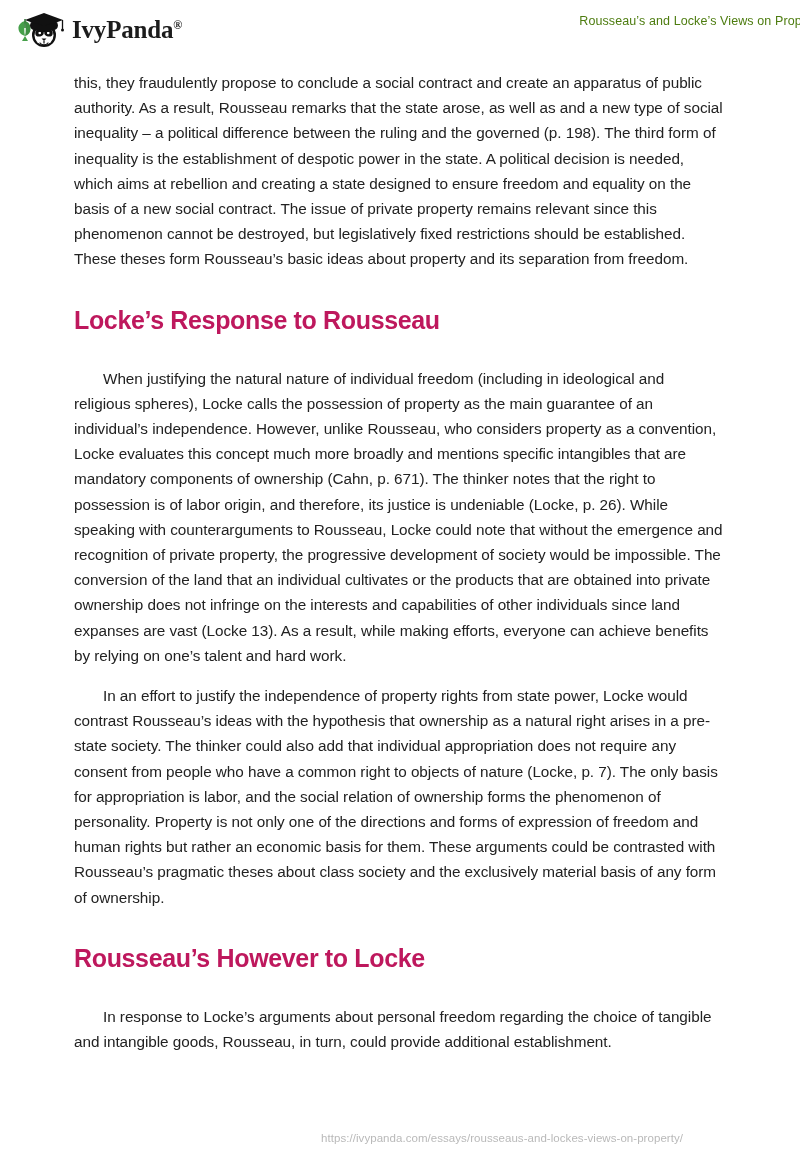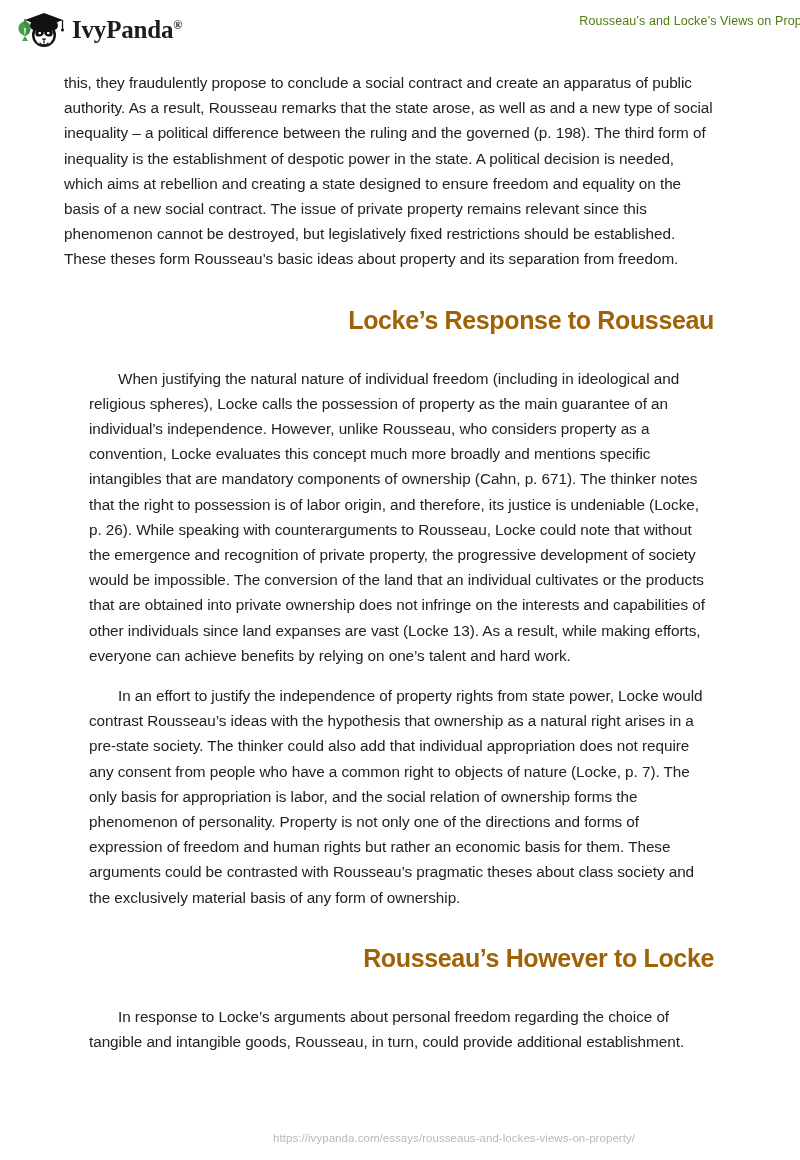--- a/index.html
+++ b/index.html
@@ -72,60 +72,59 @@
     top: 14px;
     font-size: 12.5px;
     color: #4d7c0f;
     letter-spacing: 0.1px;
     white-space: nowrap;
   }
 
   
   .content {
     position: absolute;
-    left: 64px;
+    left: 74px;
     top: 70px;
     width: 650px;
   }
 
   p.body-text {
     margin: 0 0 0 0;
     font-size: 15.3px;
     line-height: 25.2px;
     color: #222222;
     text-align: left;
     letter-spacing: -0.05px;
   }
 
   p.indented {
     text-indent: 29px;
-    margin-left: 25px;
   }
 
   h2.section-heading {
     margin: 0;
     font-size: 25px;
     line-height: 30px;
     font-weight: bold;
-    color: #a16207;
+    color: #be185d;
     letter-spacing: -0.35px;
-    text-align: right;
   }
 
   .gap-before-heading { height: 33px; }
   .gap-after-heading  { height: 31px; }
   .gap-para           { height: 15px; }
 
   
   .page-footer {
     position: absolute;
     left: 0;
     bottom: 0;
     width: 660px;
     height: 44px;
+    padding-left: 48px;
   }
   .footer-url {
     position: absolute;
     right: 25px;
     bottom: 16px;
     font-size: 11.5px;
     color: #b9b9b9;
     letter-spacing: 0.05px;
     white-space: nowrap;
     text-decoration: none;

